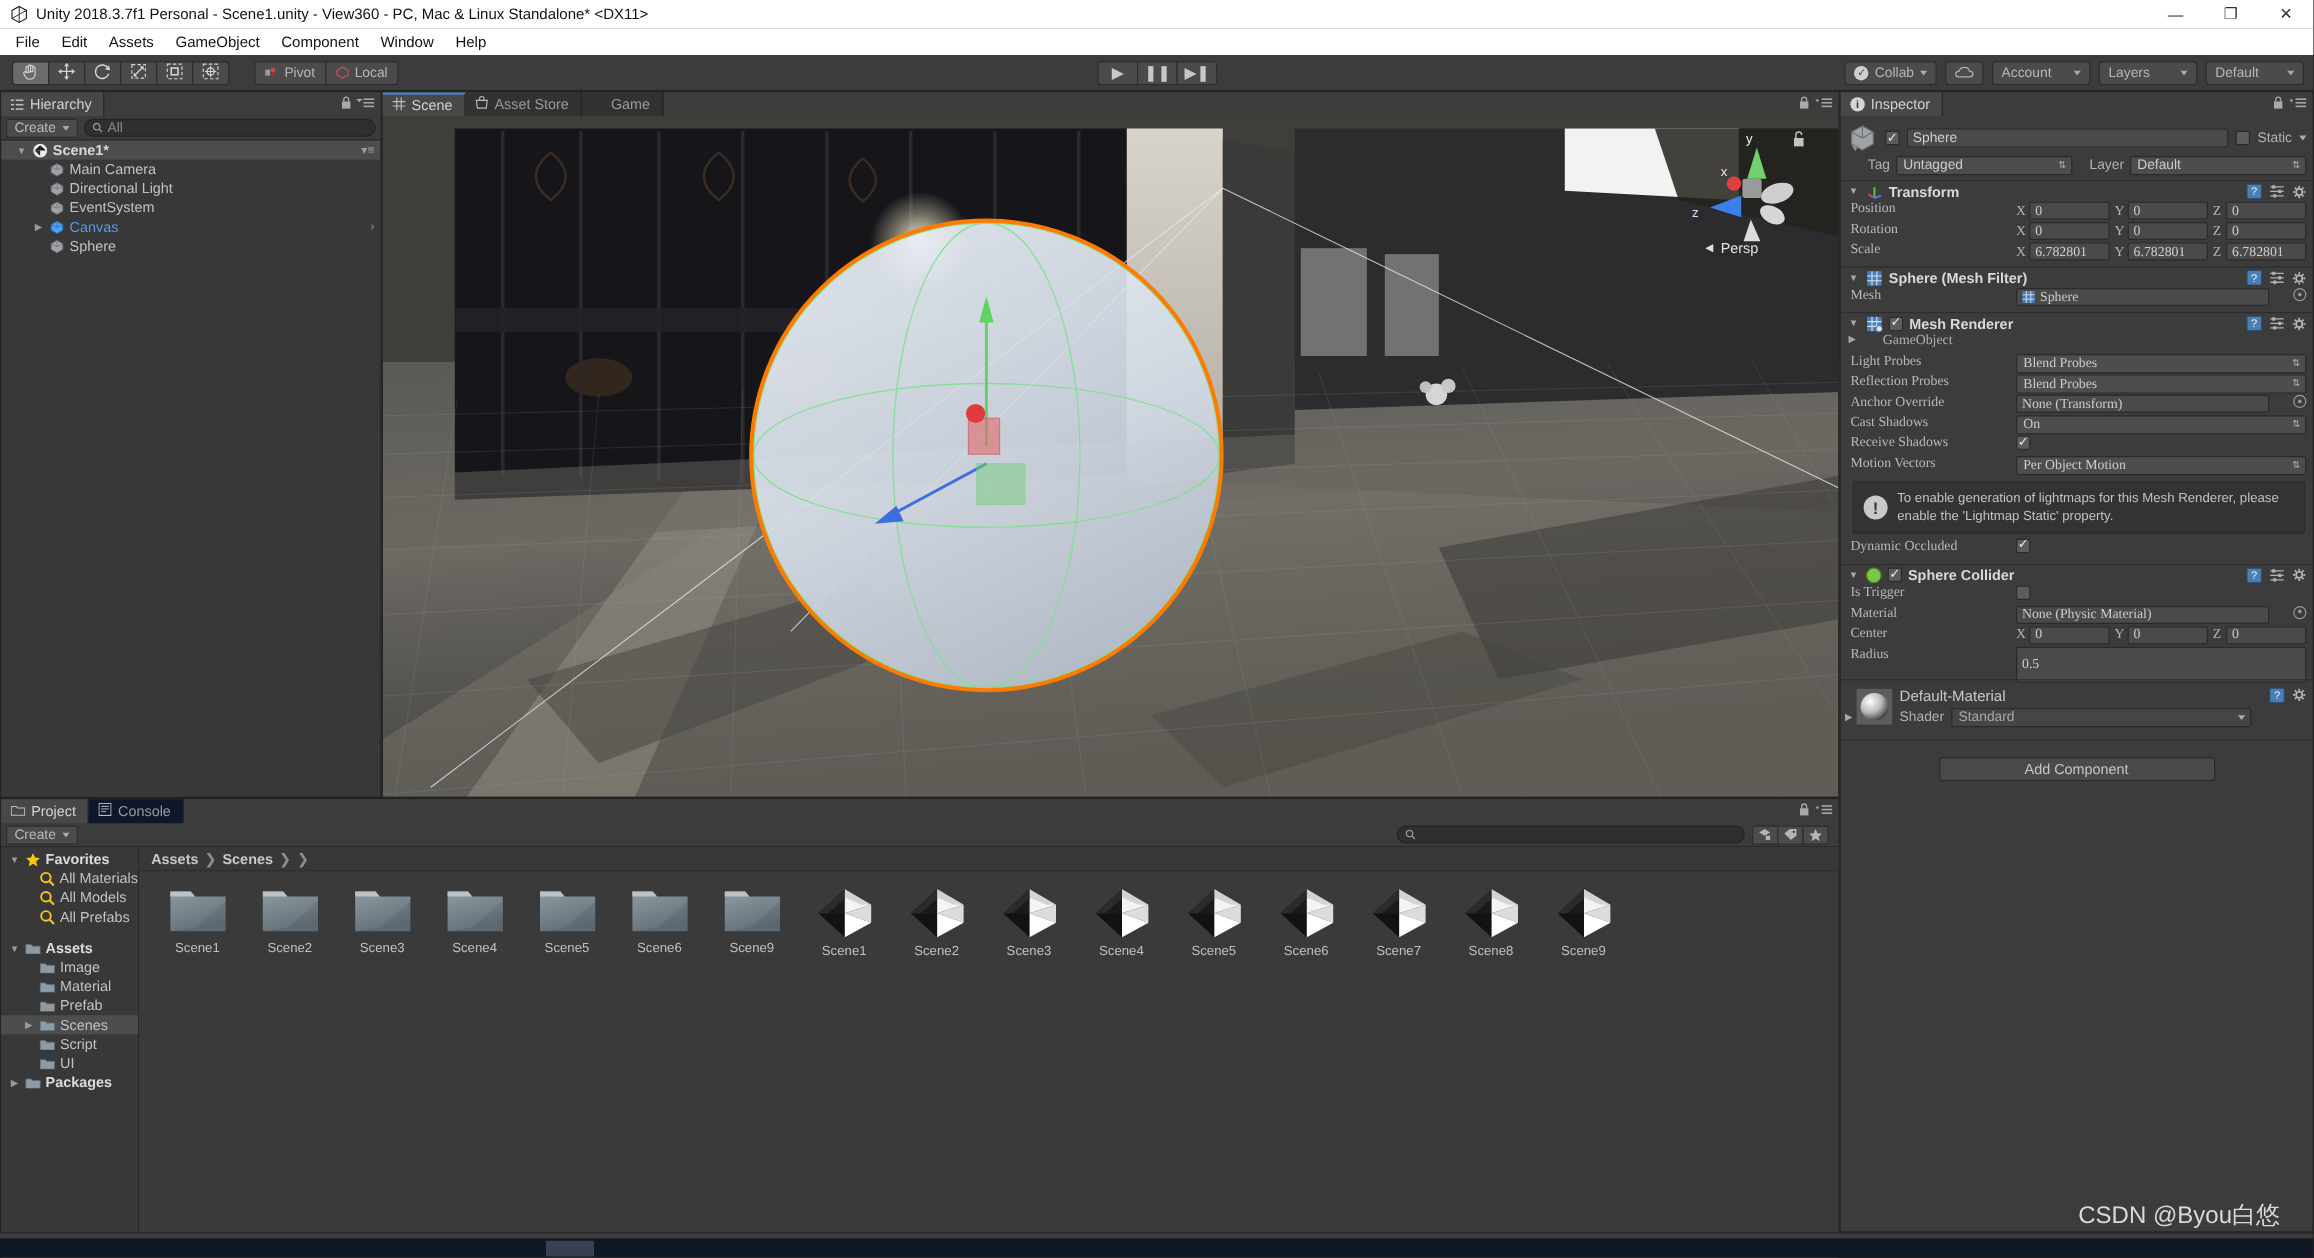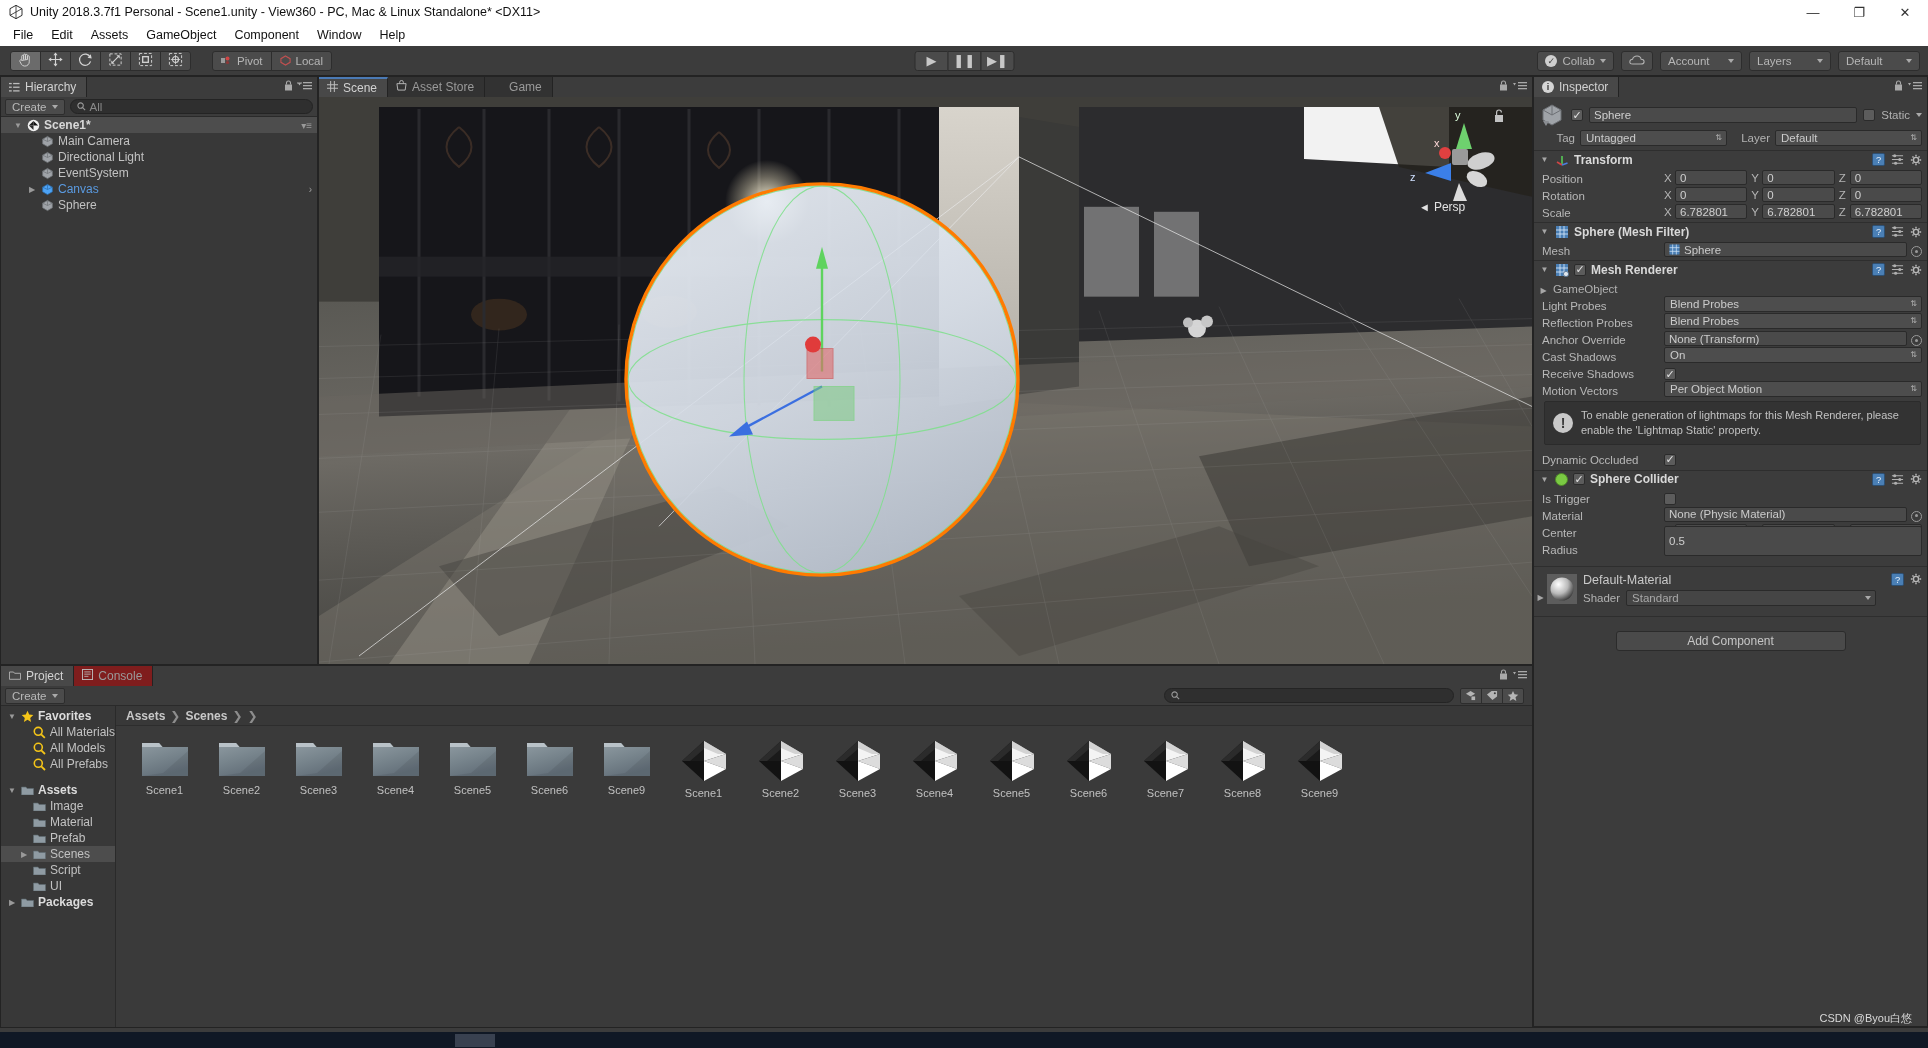--- a/index.html
+++ b/index.html
@@ -166,21 +166,21 @@
     font-size:11.5px; color:#cbcbcb; overflow:hidden; white-space:nowrap;
   }
   .dd .updown { font-size:8px; color:#b0b0b0; line-height:8px; }
   .comp-header {
     height:18px; display:flex; align-items:center; gap:5px; padding:0 5px;
     background:#3c3c3c; border-top:1px solid #2e2e2e; position:relative;
   }
   .comp-title { font-weight:bold; font-size:12px; color:#d9d9d9; }
   .comp-icons { position:absolute; right:5px; display:flex; align-items:center; gap:6px; }
   .foldout { width:11px; text-align:center; font-size:8px; color:#a6a6a6; }
-  .prop-row { height:17px; display:flex; align-items:flex-end; padding:0 5px 0 8px; gap:4px; }
+  .prop-row { height:17px; display:flex; align-items:flex-start; padding:0 5px 0 8px; gap:20px;font-family:Liberation Serif, serif; }
   .prop-label { width:118px; font-size:11.5px; color:#b8b8b8; white-space:nowrap; flex:0 0 auto;}
   .vec3 { display:flex; flex:1; gap:4px; }
   .vec3 .ax { display:flex; align-items:center; gap:3px; flex:1; }
   .vec3 .axl { font-size:11.5px; color:#b5b5b5; width:8px; }
   .vec3 .fld { flex:1; height:15px; background:#4a4a4a; border:1px solid #2a2a2a; border-radius:2px;
                display:flex; align-items:center; padding-left:4px; font-size:11.5px; color:#cfcfcf; }
   .objfield { flex:1; height:15px; background:#4a4a4a; border:1px solid #2a2a2a; border-radius:2px;
               display:flex; align-items:center; gap:4px; padding:0 4px; font-size:11.5px; color:#cbcbcb; }
   .target-ico { width:11px; height:11px; border:1.5px solid #9a9a9a; border-radius:50%;
                 position:relative; flex:0 0 auto; }
@@ -196,21 +196,21 @@
   .mat-header { display:flex; align-items:center; gap:6px; padding:6px 5px 4px 5px;
                 border-top:1px solid #2e2e2e; position:relative; }
   .add-comp-btn { width:230px; height:20px; margin:14px auto 0 auto; background:#4a4a4a;
                   border:1px solid #2b2b2b; border-radius:3px; display:flex; align-items:center;
                   justify-content:center; font-size:12px; color:#c6c6c6; }
   .gear { width:12px; height:12px; }
 
   
   .statusbar { position:absolute; left:0; bottom:0; width:1928px; height:21px; background:#3c3c3c;
                border-top:1px solid #232323; display:flex; align-items:center; }
-  .watermark { position:absolute; right:16px; bottom:22px; font-size:11px; color:#d9d9d9; }
+  .watermark { position:absolute; right:28px; bottom:22px; font-size:20px; color:#d9d9d9; }
   .taskbar { position:absolute; left:0; bottom:0; width:1928px; height:16px; background:#101825; }
   .taskbar .tb-item { position:absolute; left:455px; top:2px; width:40px; height:13px; background:#394150; }
 </style>
 </head>
 <body>
 
 <div id="app">
 
   <div class="titlebar">
     <svg class="unity-logo" viewBox="0 0 24 24">
@@ -670,21 +670,21 @@
   </div>
 
   <div class="panel" id="project">
     <div class="panel-tabs" id="project-tabs">
       <div class="ptab active">
           <span><svg width="12" height="10" viewBox="0 0 14 11">
               <path d="M0.5 2 L0.5 10.5 L13.5 10.5 L13.5 3.5 L6.5 3.5 L5.3 2 Z" fill="none" stroke="#bdbdbd" stroke-width="1"></path>
             </svg></span>
           <span>Project</span>
         </div>
-        <div class="ptab" style="background: #7f1d1d;">
+        <div class="ptab" style="background: #0f172a;">
           <span><svg width="11" height="11" viewBox="0 0 12 12">
               <rect x="0.5" y="0.5" width="11" height="11" fill="none" stroke="#bdbdbd" stroke-width="1"></rect>
               <path d="M2.5 3.2 H9.5 M2.5 5.6 H9.5 M2.5 8 H7" stroke="#bdbdbd" stroke-width="0.9"></path>
             </svg></span>
           <span>Console</span>
         </div>
         <div class="tabs-right">
         <svg width="9" height="11" viewBox="0 0 9 11">
           <rect x="1" y="4.5" width="7" height="6" fill="#a9a9a9"></rect>
           <path d="M2.5 4.5 V3 a2 2 0 0 1 4 0 V4.5" fill="none" stroke="#a9a9a9" stroke-width="1.1"></path>

